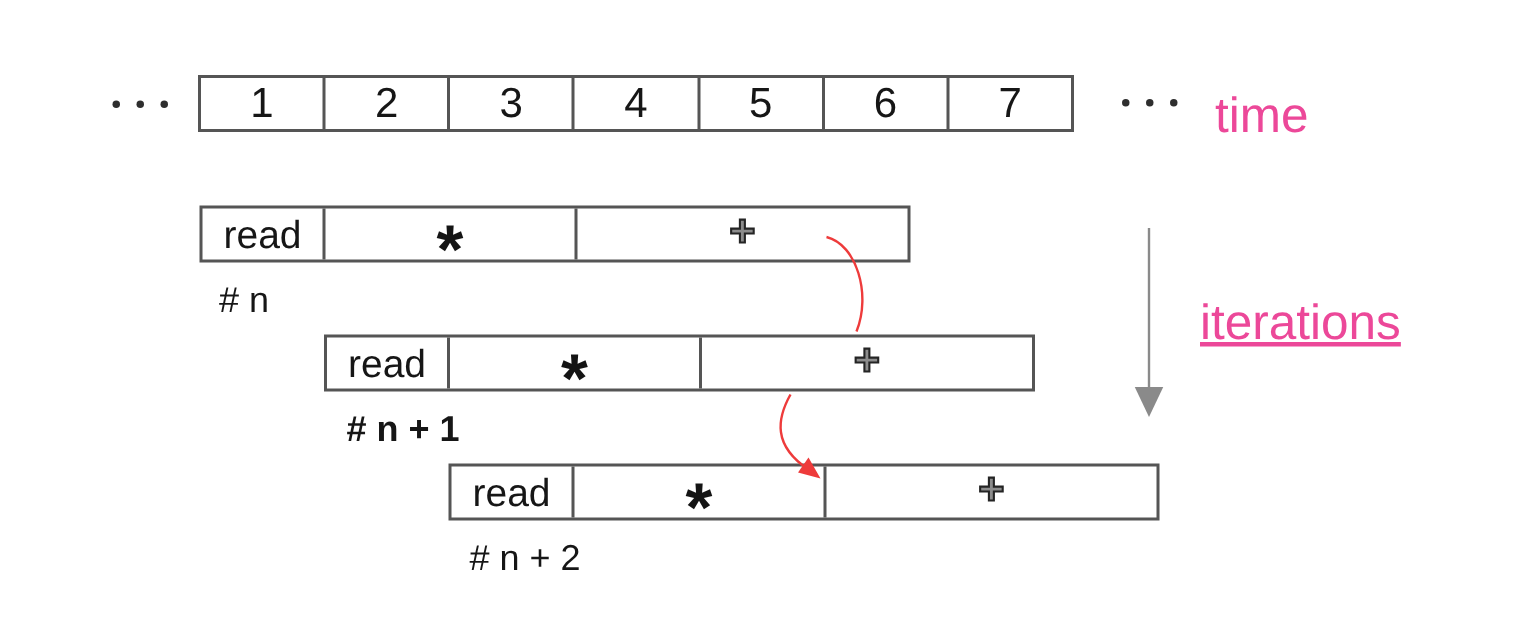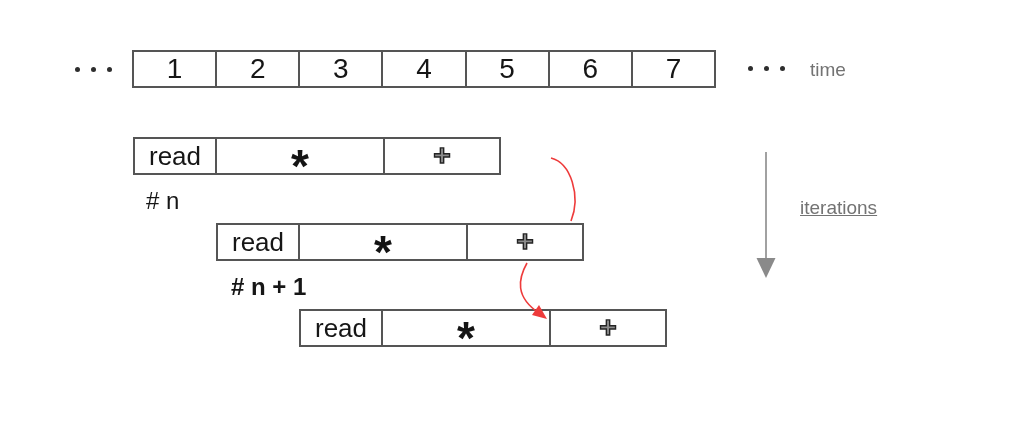--- a/index.html
+++ b/index.html
@@ -31,21 +31,21 @@
     box-sizing: border-box;
     border-right: 2px solid #555555;
     color: #161616;
     overflow: visible;
   }
   .boxrow .cell:last-child { border-right: none; }
 
   .timeline { left: 132px; top: 50px; width: 584px; }
   .timeline .cell { flex: 1 1 0; font-size: 28px; }
 
-  .iter { width: 368px; }
+  .iter { width: 474px; }
   .iter .cell-read { width: 82px;  font-size: 26px; }
   .iter .cell-star { width: 168px; }
   .iter .cell-plus { flex: 1 1 0; }
 
   .iter-1 { left: 133px; top: 137px; }
   .iter-2 { left: 216px; top: 223px; }
   .iter-3 { left: 299px; top: 309px; }
 
   .glyph-star {
     font-size: 46px;
@@ -70,22 +70,22 @@
     color: #161616;
     line-height: 1;
     white-space: nowrap;
   }
   .lbl-1 { left: 146px; top: 189px; }
   .lbl-2 { left: 231px; top: 275px; font-weight: bold; }
   .lbl-3 { left: 313px; top: 361px; }
 
   .axis-label {
     position: absolute;
-    font-size: 19px;
-    color: #737373;
+    font-size: 33px;
+    color: #ec4899;
     line-height: 1;
     white-space: nowrap;
   }
   .time-label { left: 810px; top: 60px; }
   .iterations-label { left: 800px; top: 198px; text-decoration: underline; }
 
   
   .ellipsis {
     position: absolute;
     display: flex;
@@ -163,20 +163,21 @@
 
   <div class="boxrow iter iter-3">
     <div class="cell cell-read">read</div>
     <div class="cell cell-star">
       <span class="glyph-star">*</span>
     </div>
     <div class="cell cell-plus">
       <span class="glyph-plus">+</span>
     </div>
   </div>
+  <div class="iter-label lbl-3"># n + 2</div>
 
   <div class="axis-label iterations-label">iterations</div>
 
   <svg class="overlay" viewBox="0 0 1024 422">
 
     <path d="M 551 158 C 571 163, 581 196, 571 221" fill="none" stroke="#ee3b3b" stroke-width="1.6"></path>
 
     <path d="M 527 263 C 518 279, 515 297, 539 313" fill="none" stroke="#ee3b3b" stroke-width="1.6"></path>
     <polygon points="547,319 532,315 539,305" fill="#ee3b3b"></polygon>
 

